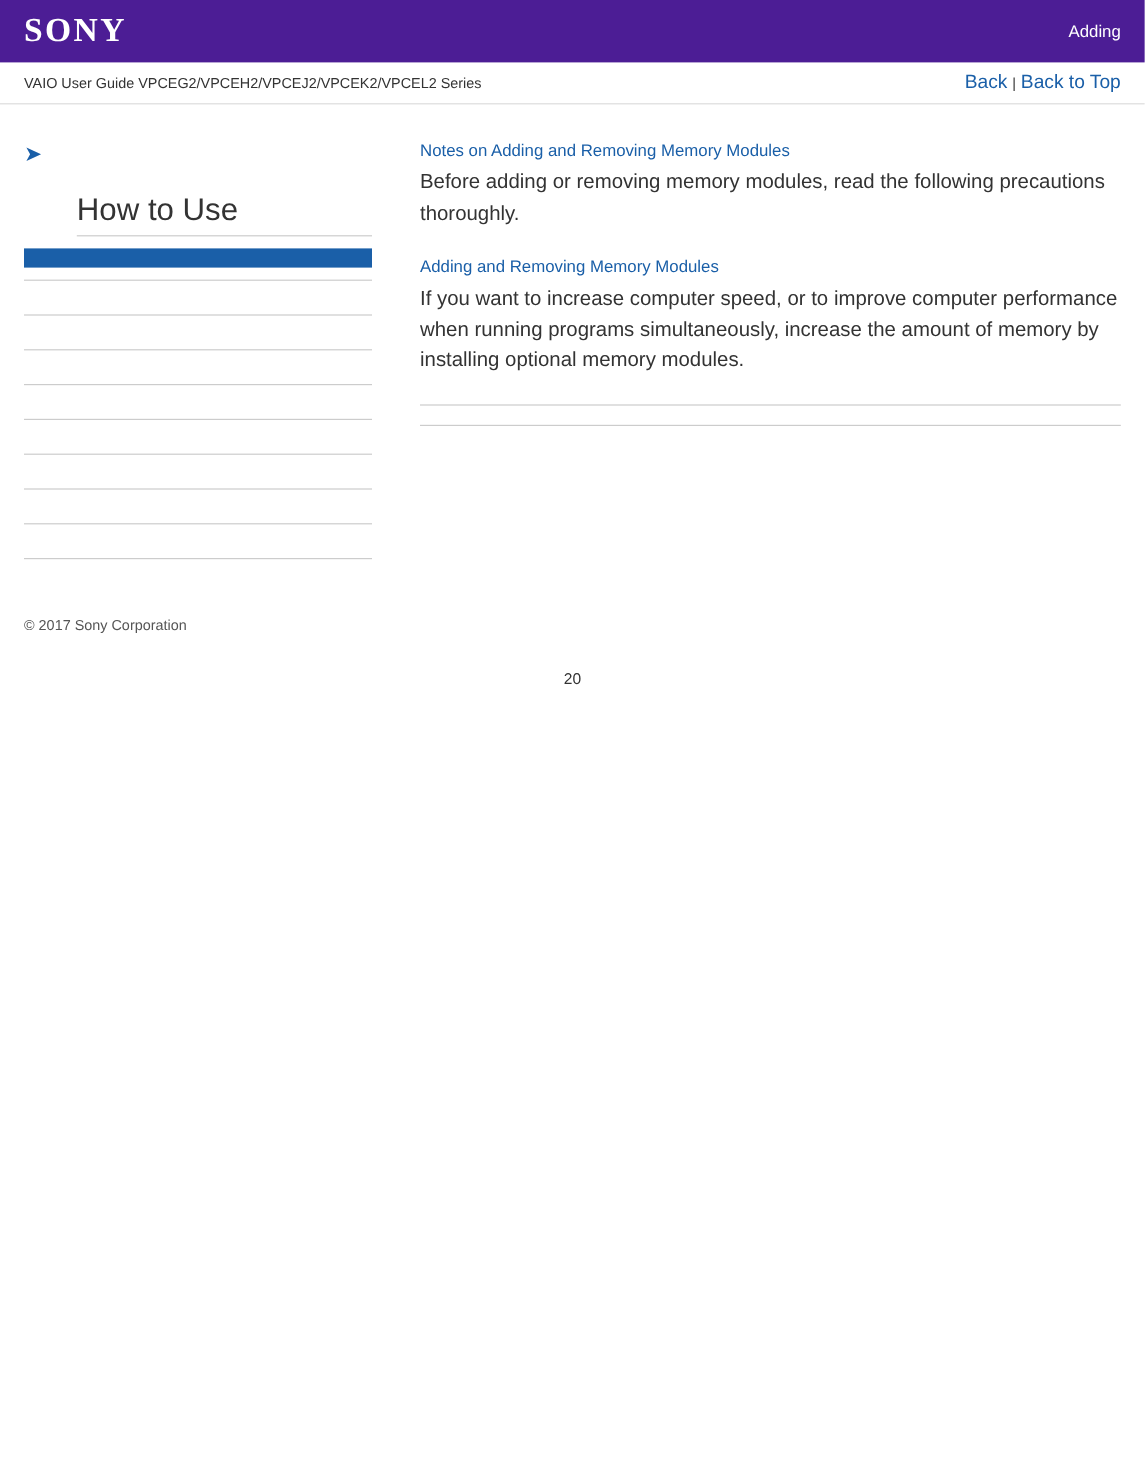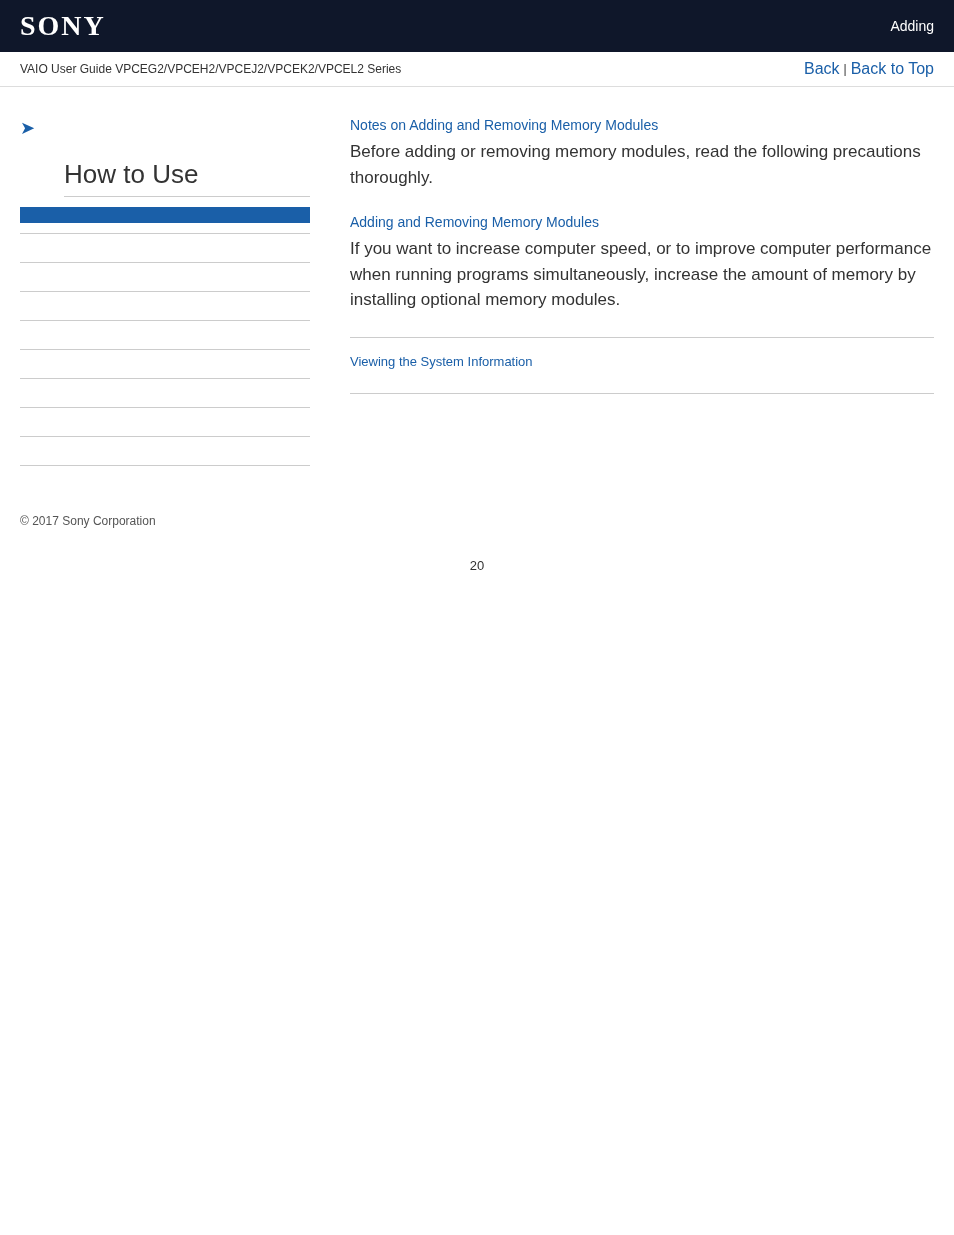--- a/index.html
+++ b/index.html
@@ -7,21 +7,21 @@
       font-family: Arial, Helvetica, sans-serif;
       font-size: 13px;
       color: #333;
       background: #fff;
       width: 954px;
       min-height: 1235px;
     }
 
     
     .header {
-      background: #0f172a;
+      background: #4c1d95;
       height: 52px;
       display: flex;
       align-items: center;
       justify-content: space-between;
       padding: 0 20px;
     }
     .sony-logo {
       color: #fff;
       font-size: 28px;
       font-weight: bold;
@@ -213,23 +213,20 @@
       <p class="topic-desc">Before adding or removing memory modules, read the following precautions thoroughly.</p>
     </div>
 
     <div class="topic-section">
       <a class="topic-title" href="#">Adding and Removing Memory Modules</a>
       <p class="topic-desc">If you want to increase computer speed, or to improve computer performance when running programs simultaneously, increase the amount of memory by installing optional memory modules.</p>
     </div>
 
     <hr class="section-divider">
 
-    <div class="topic-section">
-      <a class="viewing-link" href="#">Viewing the System Information</a>
-    </div>
 
     <hr class="section-divider">
 
   </div>
 </div>
 
 <div class="footer">
   <span>© 2017 Sony Corporation</span>
 </div>
 

